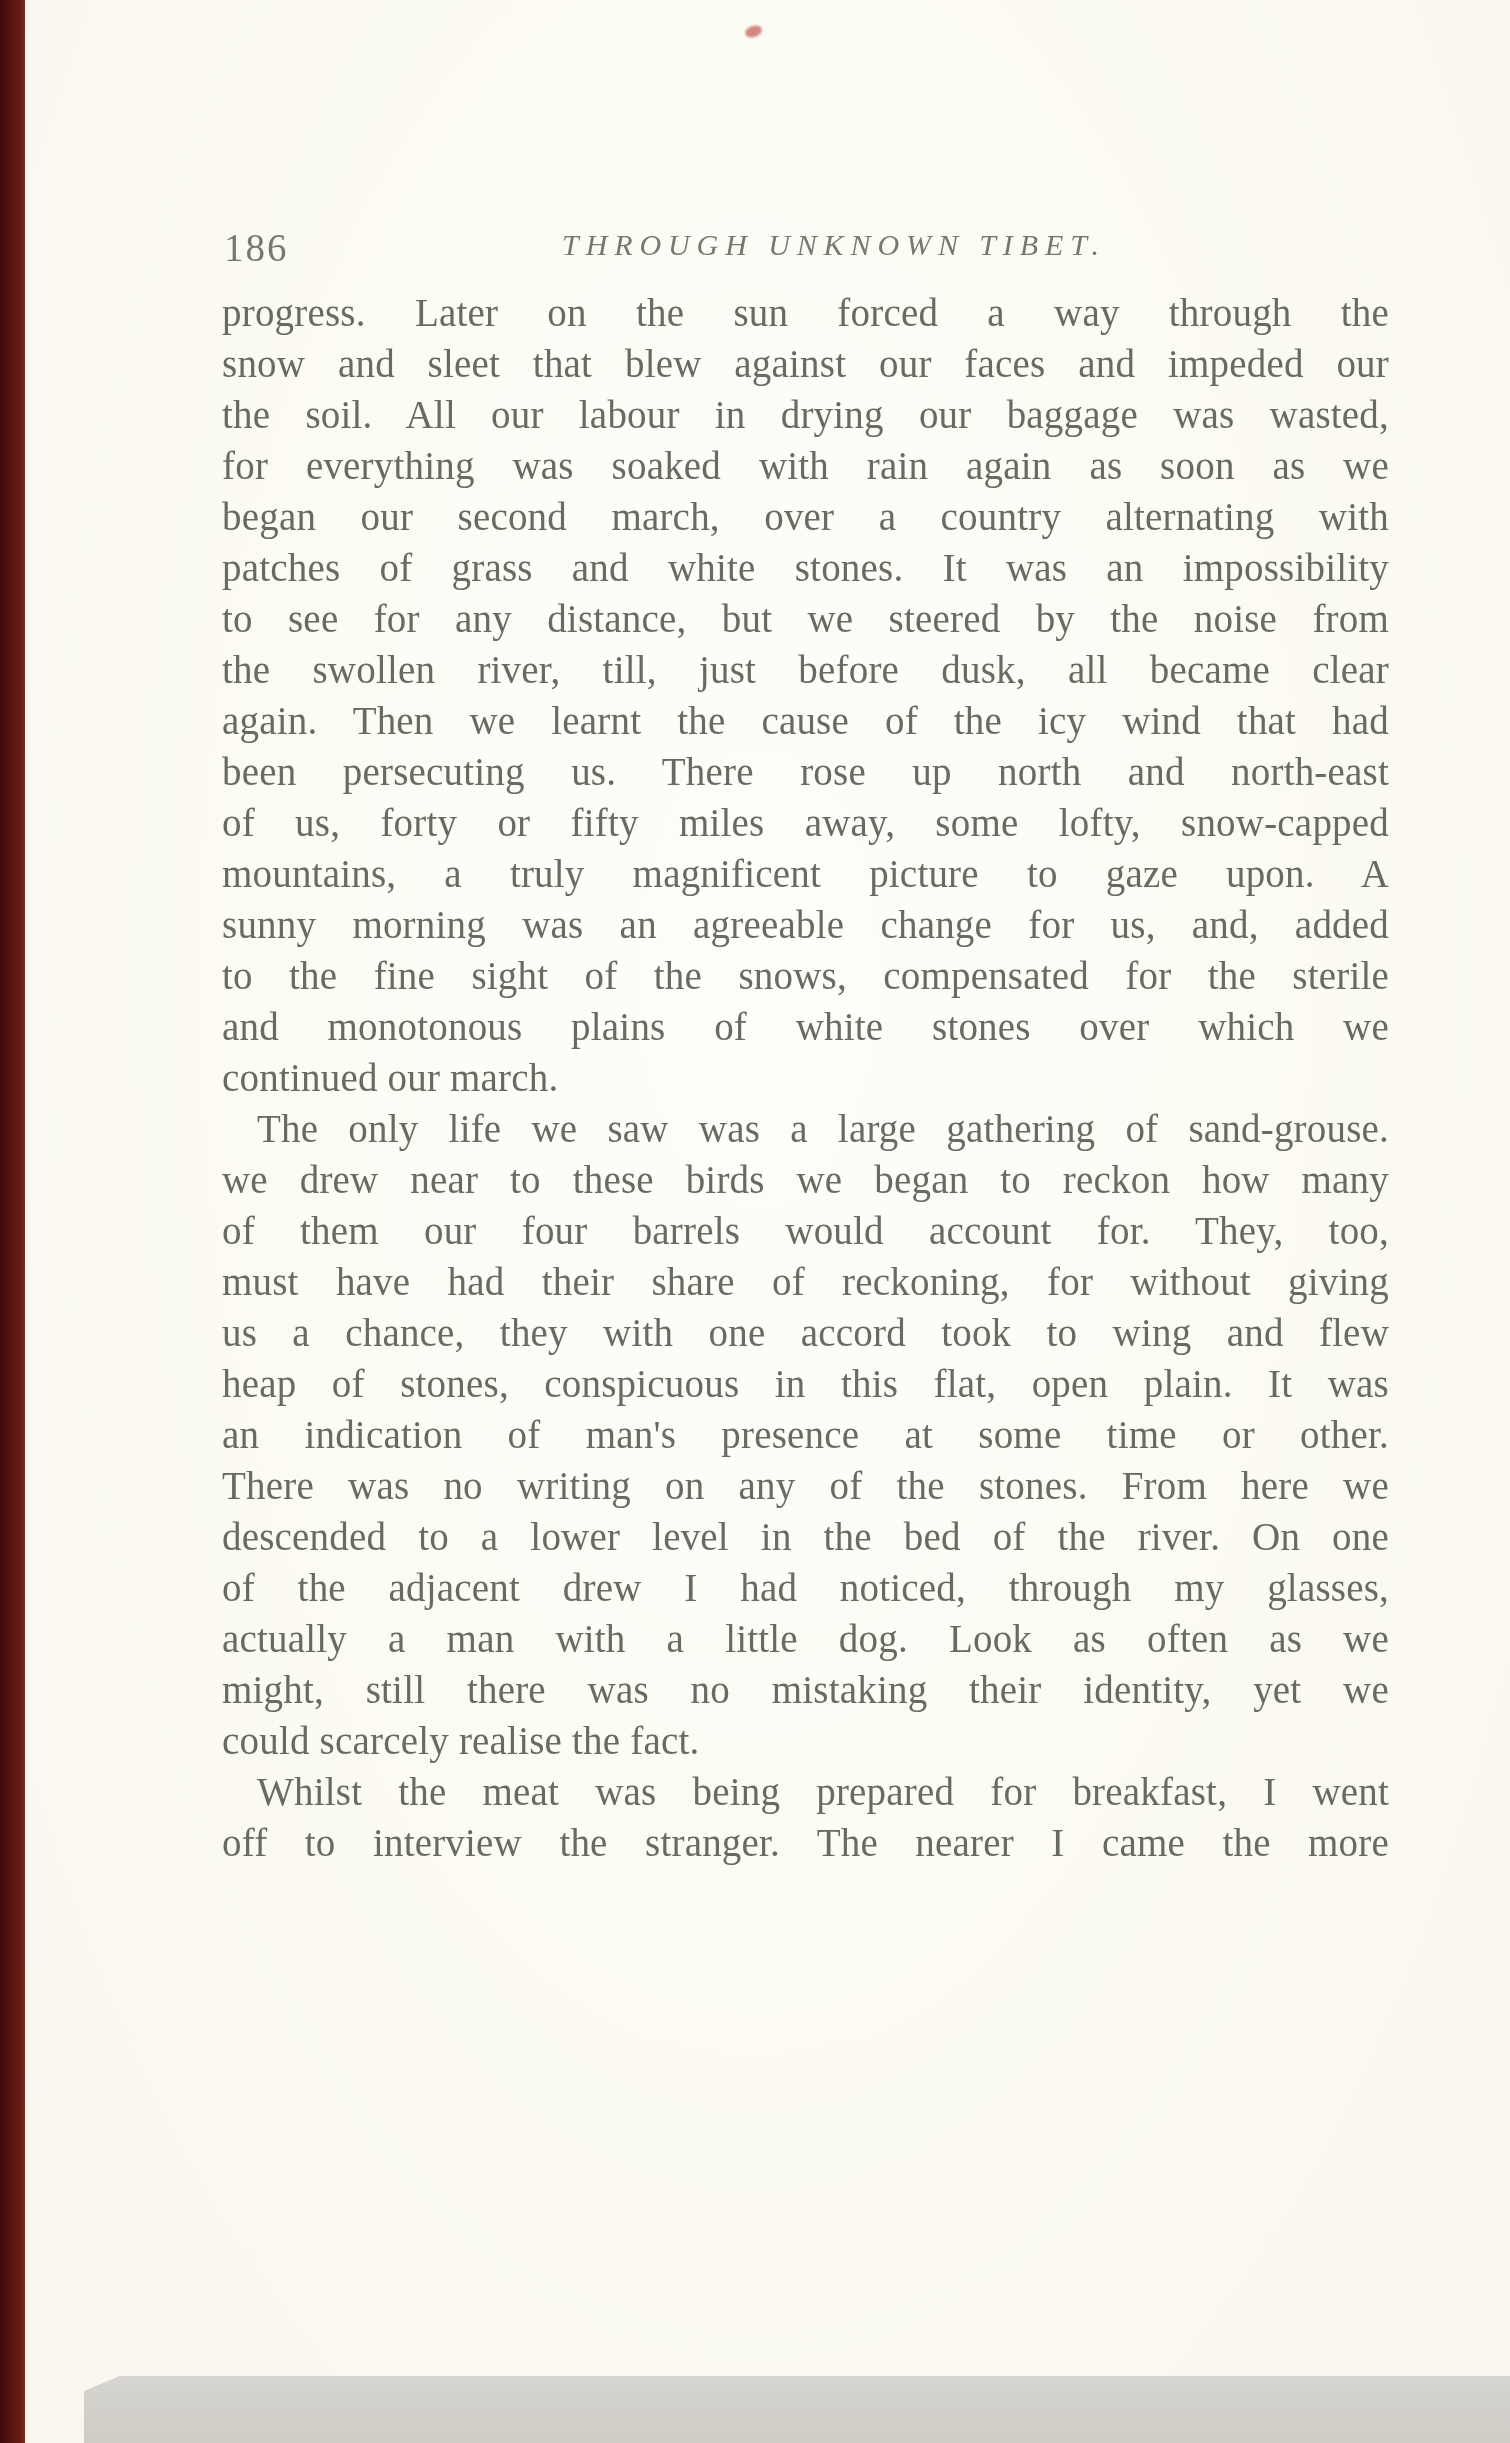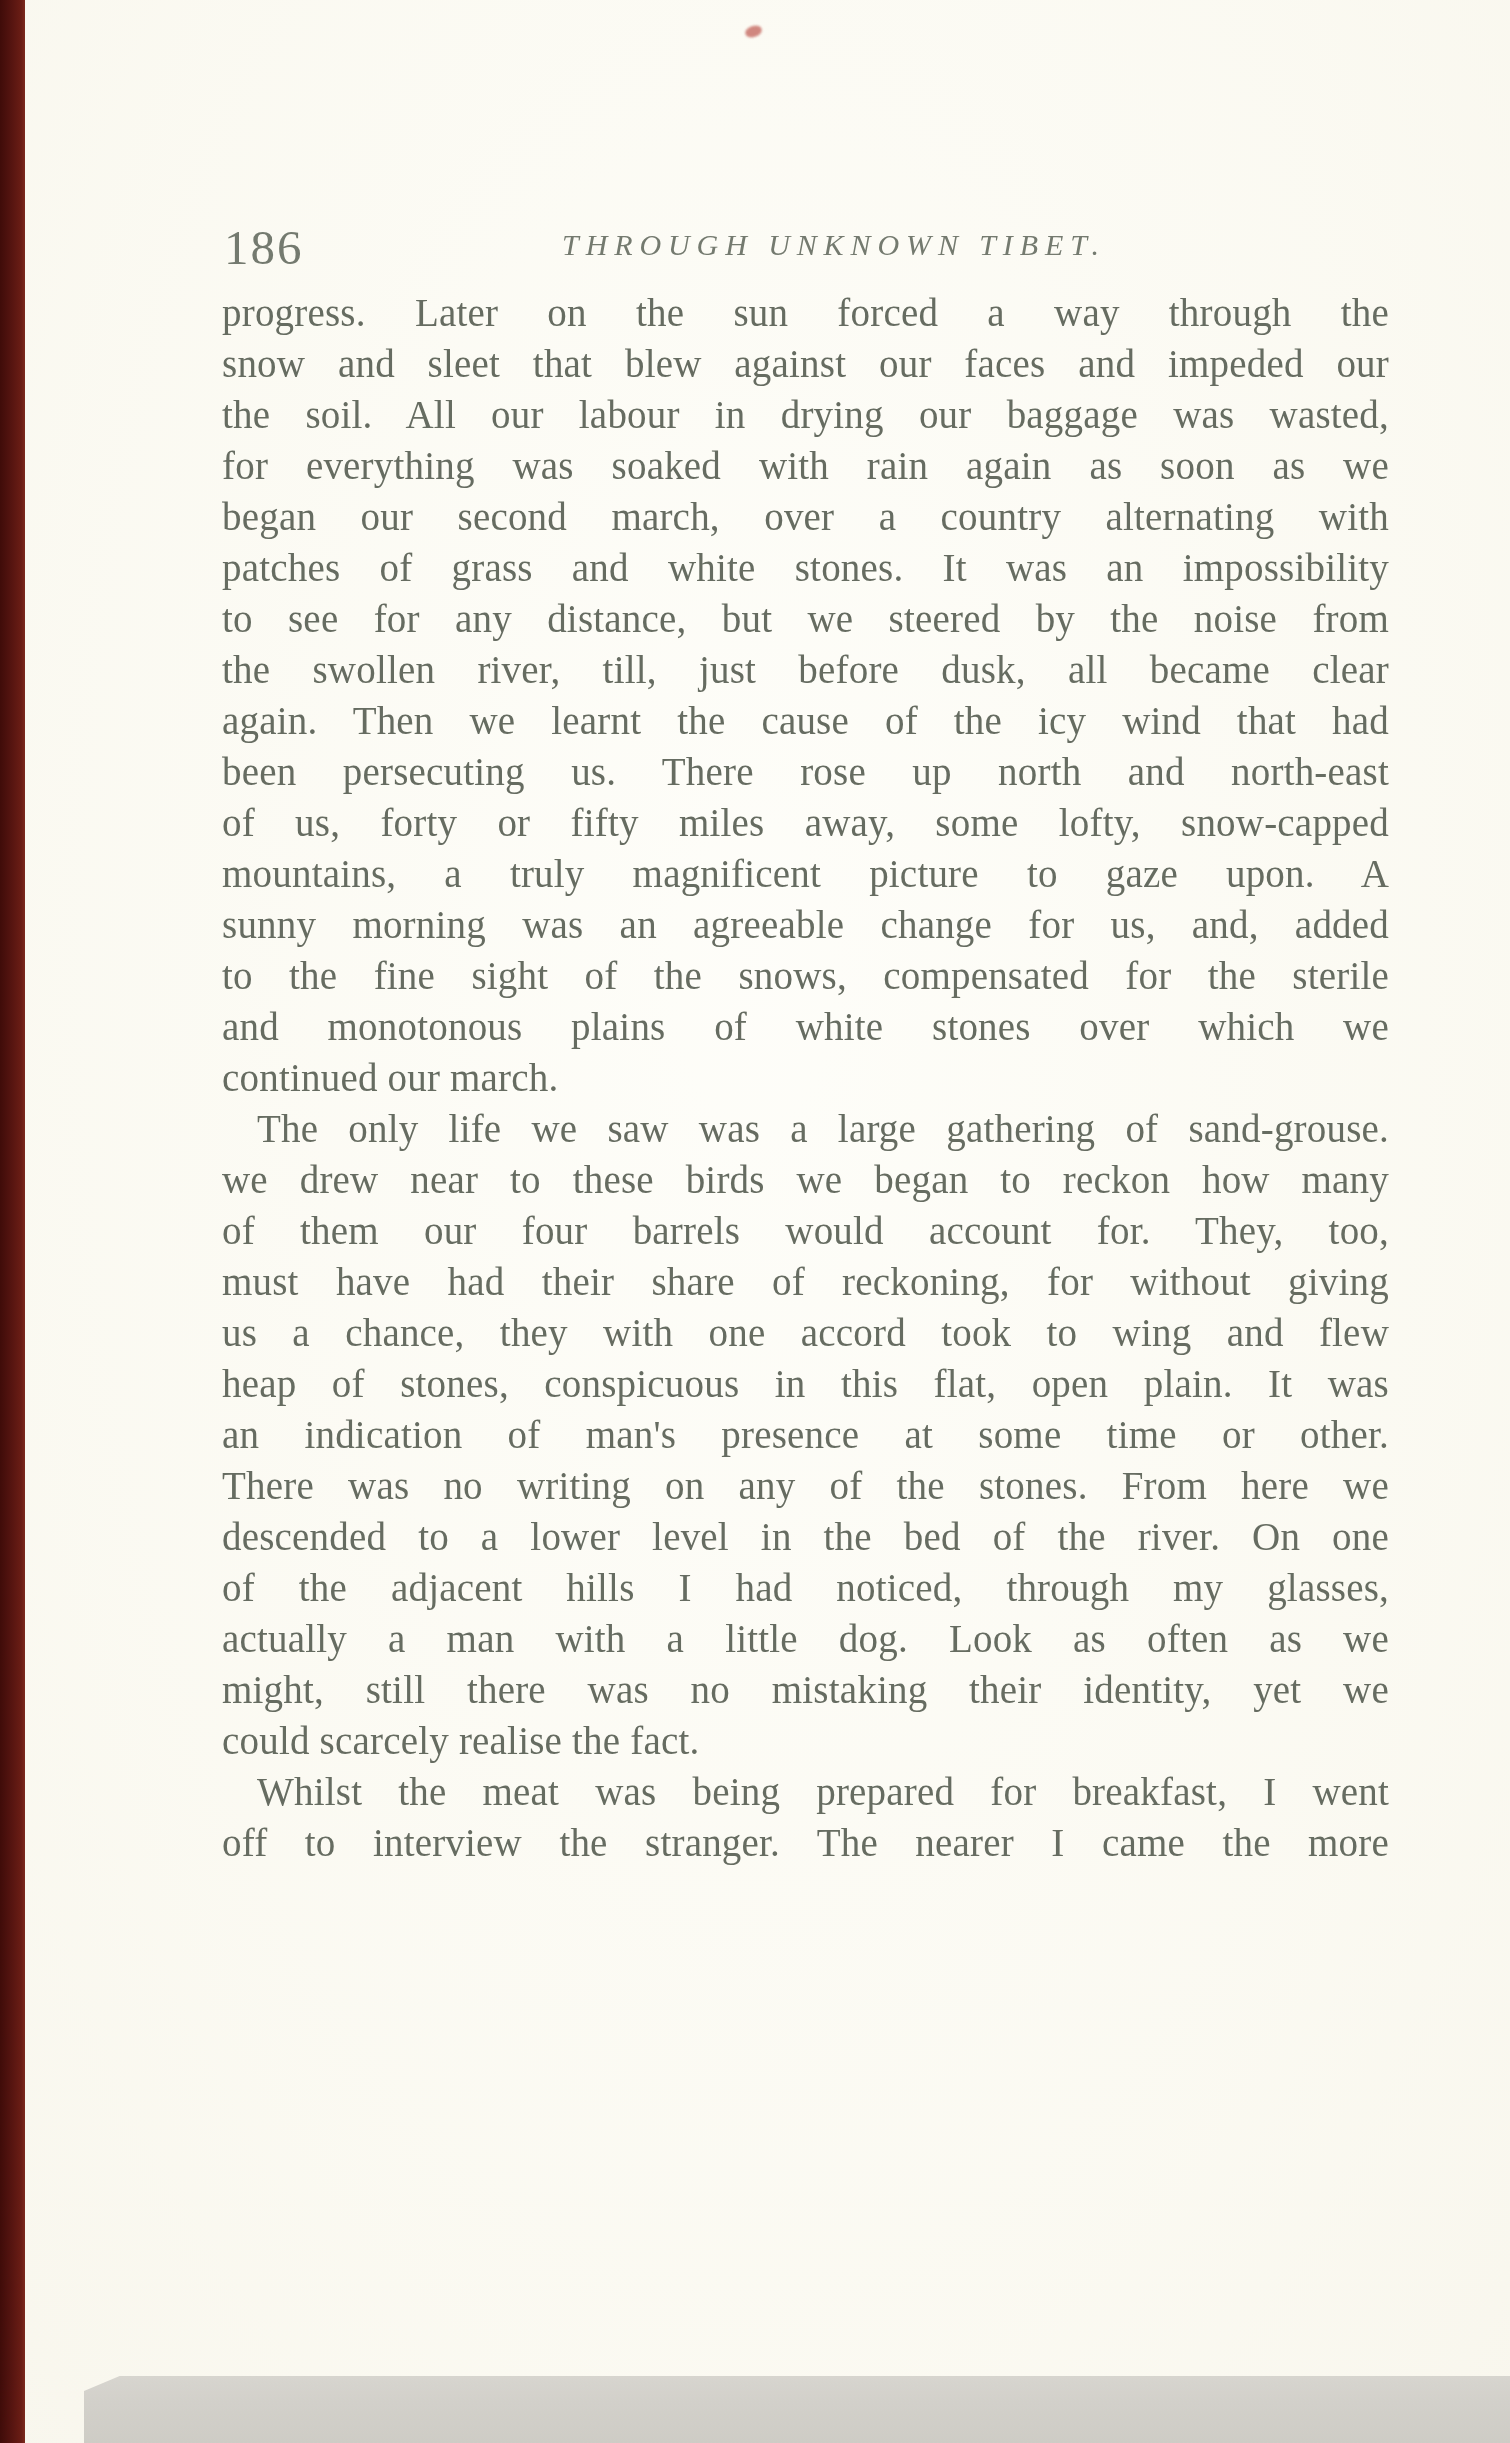--- a/index.html
+++ b/index.html
@@ -46,21 +46,21 @@
     background:linear-gradient(180deg,#d7d5cf 0%,var(--band) 40%,#ceccc5 100%);
     clip-path:polygon(0 22%,2.5% 0,100% 0,100% 100%,0 100%);
   }
   .header{
     position:absolute;
     left:222px;width:1167px;top:219px;height:57px;
     color:var(--header-ink);
   }
   .page-number{
     position:absolute;left:2px;top:6.9px;
-    font-size:49px;line-height:43px;
+    font-size:39px;line-height:43px;
     letter-spacing:2px;
   }
   .running-title{
     display:block;text-align:center;
     padding-left:57px;
     font-style:italic;
     font-size:30px;line-height:51px;
     letter-spacing:6.9px;
     white-space:nowrap;
   }
@@ -110,21 +110,21 @@
       <div class="line endpara">continued our march.</div>
       <div class="line indent">The only life we saw was a large gathering of sand-grouse.</div>
       <div class="line">we drew near to these birds we began to reckon how many</div>
       <div class="line">of them our four barrels would account for. They, too,</div>
       <div class="line">must have had their share of reckoning, for without giving</div>
       <div class="line">us a chance, they with one accord took to wing and flew</div>
       <div class="line">heap of stones, conspicuous in this flat, open plain. It was</div>
       <div class="line">an indication of man's presence at some time or other.</div>
       <div class="line">There was no writing on any of the stones. From here we</div>
       <div class="line">descended to a lower level in the bed of the river. On one</div>
-      <div class="line">of the adjacent hills I had noticed, through my glasses,</div>
+      <div class="line">of the adjacent drew I had noticed, through my glasses,</div>
       <div class="line">actually a man with a little dog. Look as often as we</div>
       <div class="line">might, still there was no mistaking their identity, yet we</div>
       <div class="line endpara">could scarcely realise the fact.</div>
       <div class="line indent">Whilst the meat was being prepared for breakfast, I went</div>
       <div class="line">off to interview the stranger. The nearer I came the more</div>
     </div>
 
   <div class="bottom-band"></div>
 </div>
 

